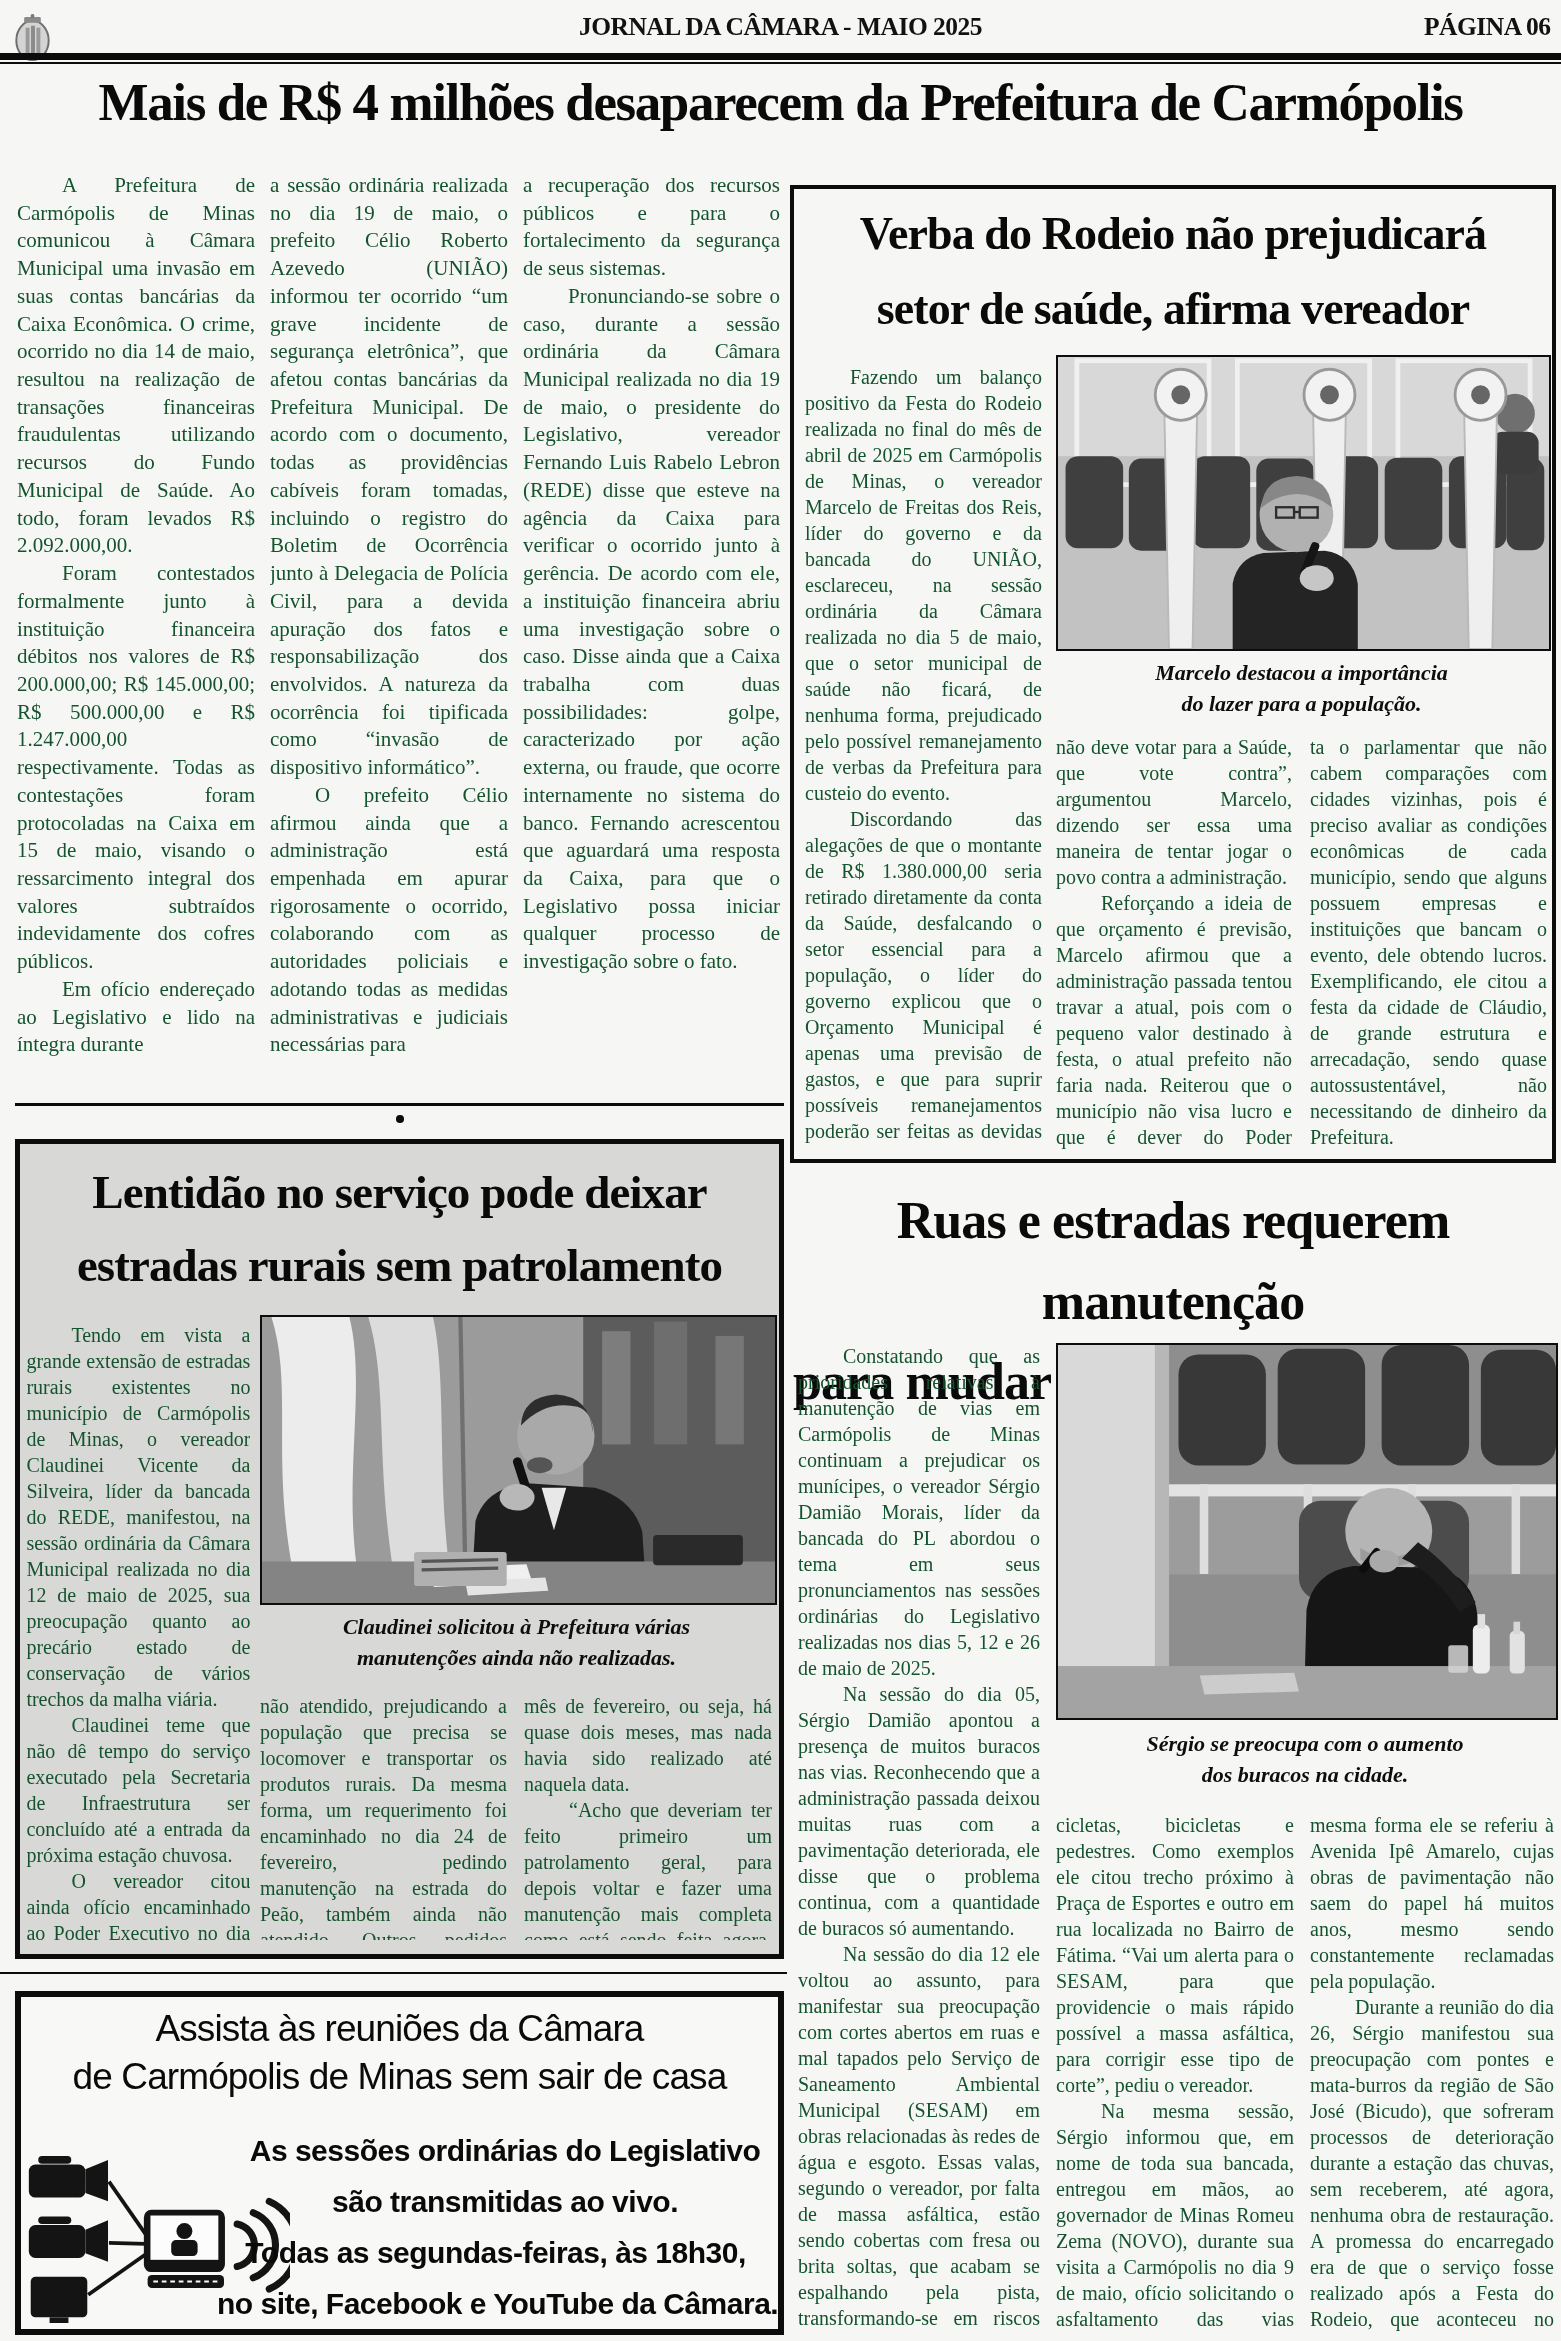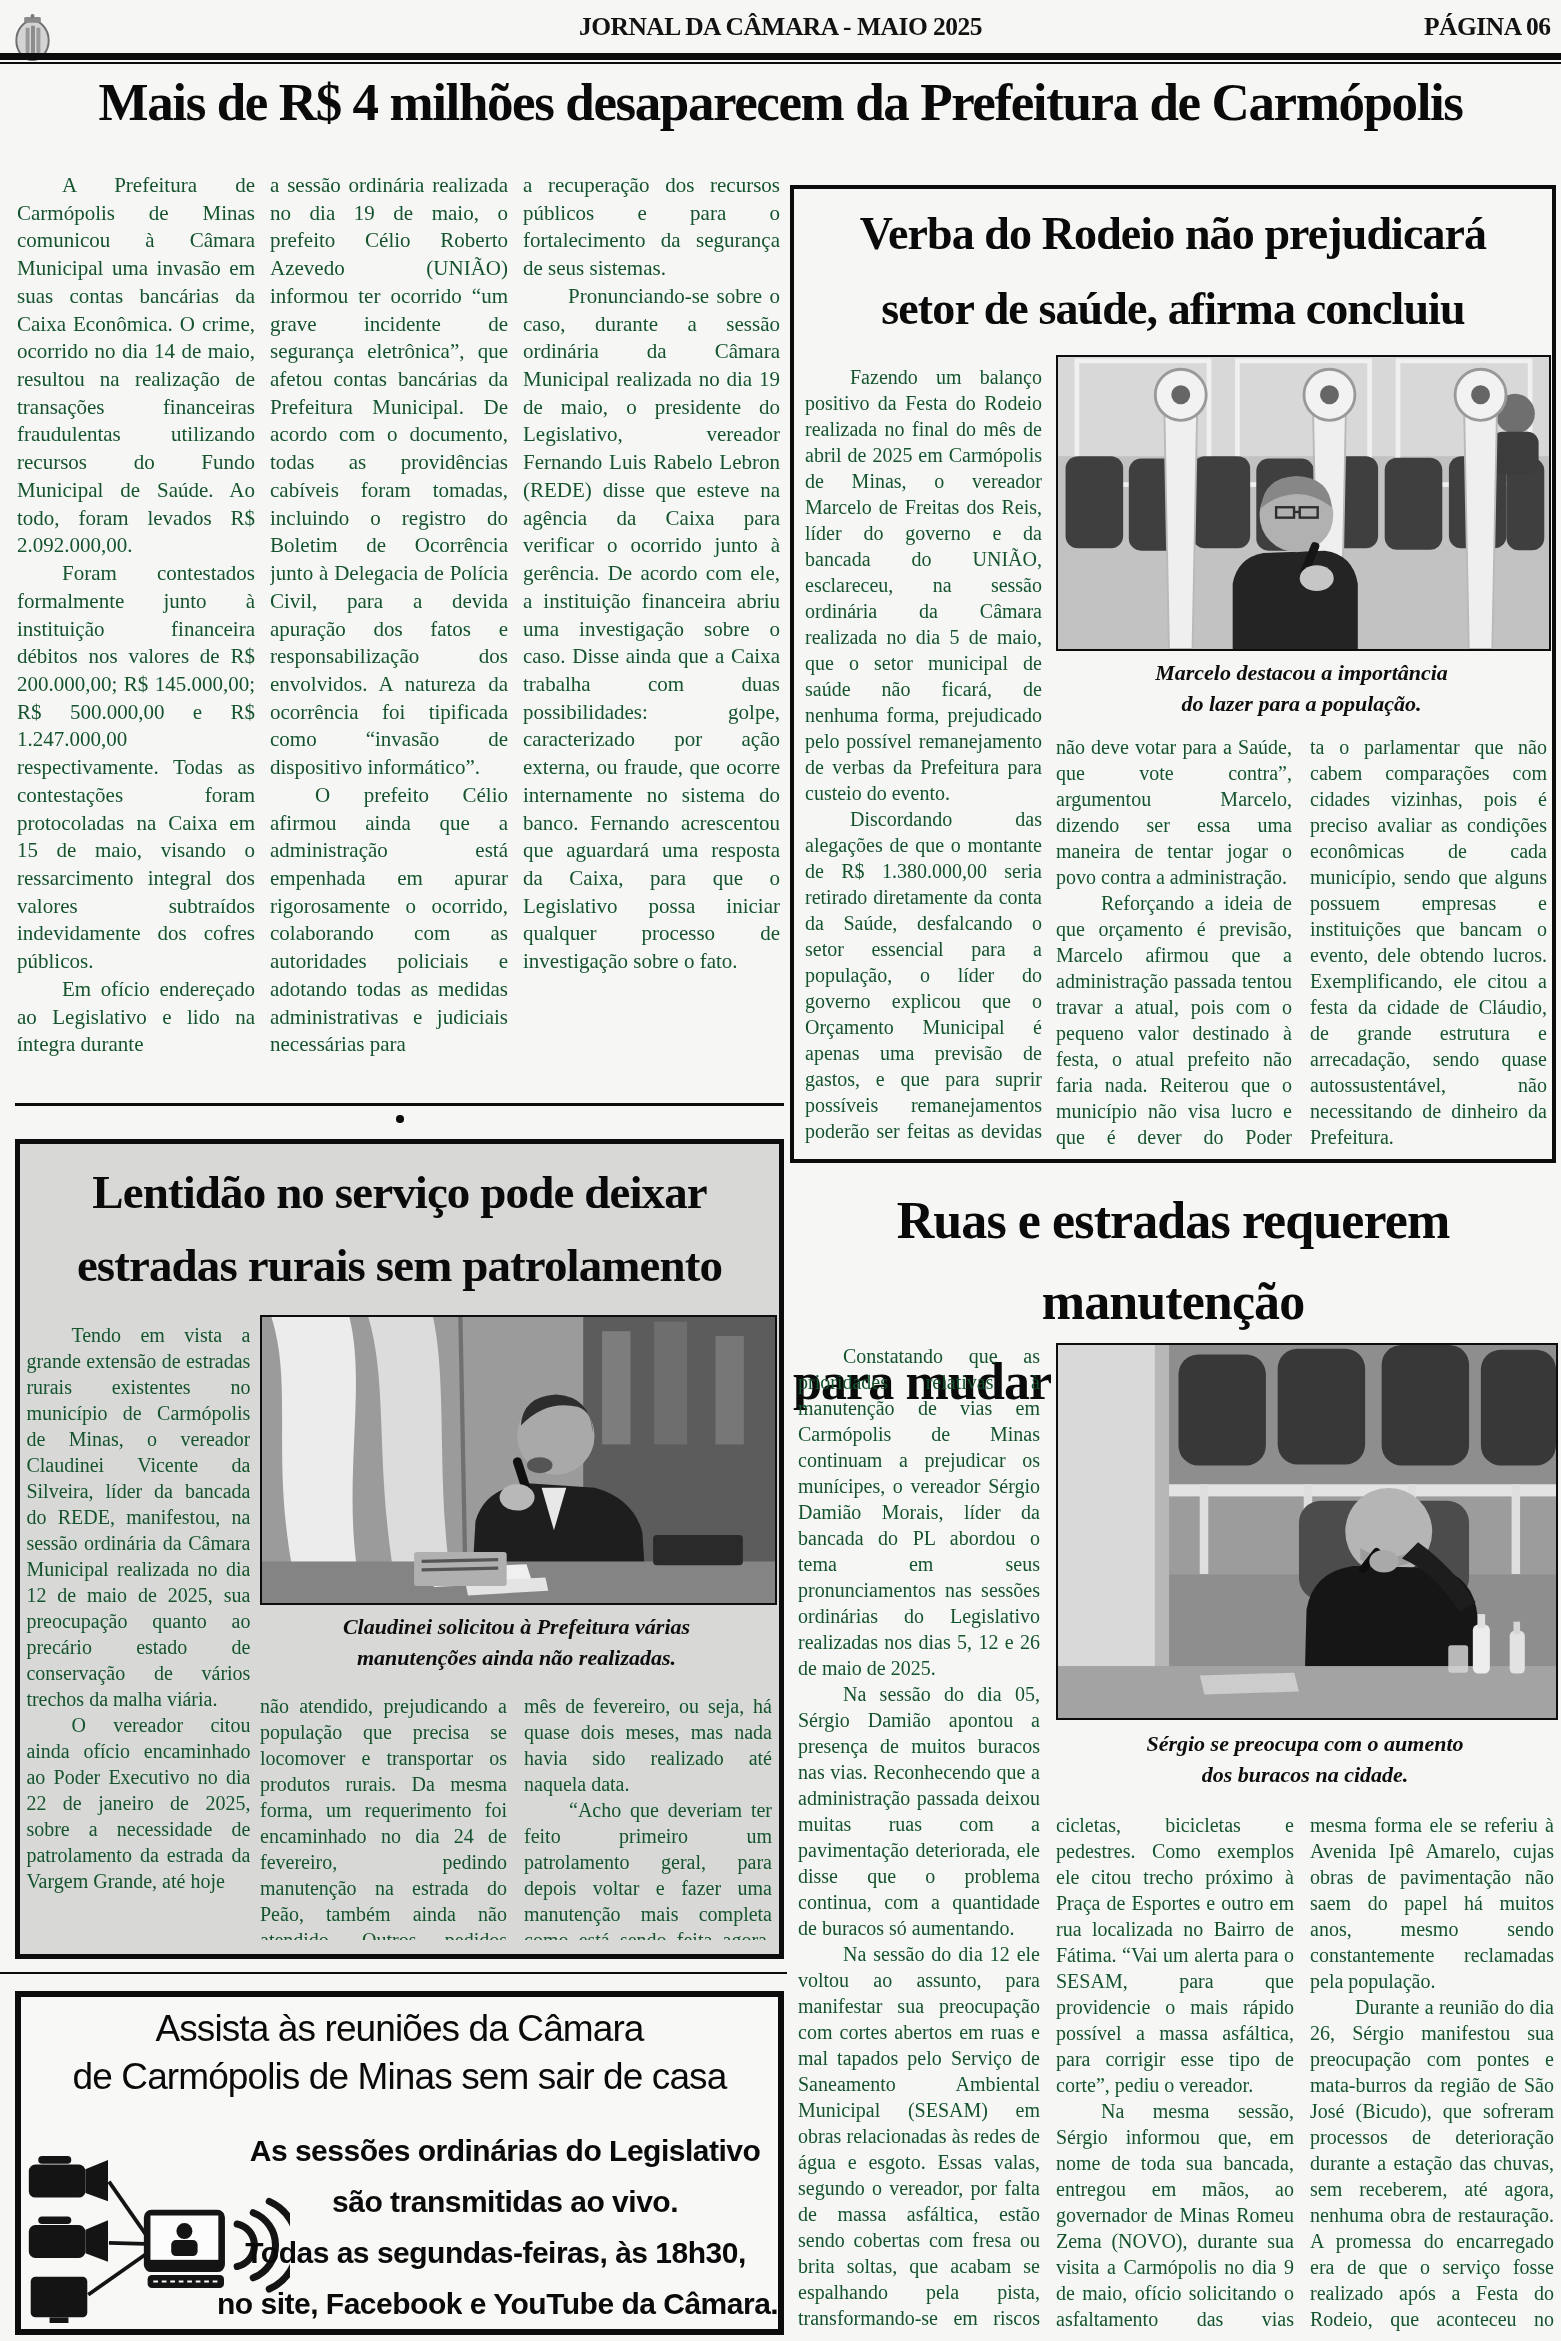--- a/index.html
+++ b/index.html
@@ -64,21 +64,21 @@
   <div class="col big" style="left:523px; top:172px; width:257px; height:923px;">
       <p class="flush">a recuperação dos recursos públicos e para o fortalecimento da segurança de seus sistemas.</p>
       <p>Pronunciando-se sobre o caso, durante a sessão ordinária da Câmara Municipal realizada no dia 19 de maio, o presidente do Legislativo, vereador Fernando Luis Rabelo Lebron (REDE) disse que esteve na agência da Caixa para verificar o ocorrido junto à gerência. De acordo com ele, a instituição financeira abriu uma investigação sobre o caso. Disse ainda que a Caixa trabalha com duas possibilidades: golpe, caracterizado por ação externa, ou fraude, que ocorre internamente no sistema do banco. Fernando acrescentou que aguardará uma resposta da Caixa, para que o Legislativo possa iniciar qualquer processo de investigação sobre o fato.</p>
     </div>
 
   <div class="rule" style="left:15px; top:1103px; width:769px; height:2.8px;"></div>
   <div class="dot" style="left:396px; top:1115px;"></div>
 
   <div class="frame-box" style="left:790px; top:185px; width:766px; height:978px;"></div>
   <div class="headline" style="left:795px; top:197px; width:756px; font-size:46px; line-height:1.62; letter-spacing:-0.9px;">Verba do Rodeio não prejudicará
-setor de saúde, afirma concluiu</div>
+setor de saúde, afirma vereador</div>
   <div class="col" style="left:805px; top:364px; width:237px; height:784px;">
       <p>Fazendo um balanço positivo da Festa do Rodeio realizada no final do mês de abril de 2025 em Carmópolis de Minas, o vereador Marcelo de Freitas dos Reis, líder do governo e da bancada do UNIÃO, esclareceu, na sessão ordinária da Câmara realizada no dia 5 de maio, que o setor municipal de saúde não ficará, de nenhuma forma, prejudicado pelo possível remanejamento de verbas da Prefeitura para custeio do evento.</p>
       <p>Discordando das alegações de que o montante de R$ 1.380.000,00 seria retirado diretamente da conta da Saúde, desfalcando o setor essencial para a população, o líder do governo explicou que o Orçamento Municipal é apenas uma previsão de gastos, e que para suprir possíveis remanejamentos poderão ser feitas as devidas suplementações legais. “Virá projeto para votação nesta Casa, com o objetivo de fazer a suplementação. O vereador que achar que</p>
     </div>
 
   <div class="photo" style="left:1056px; top:355px; width:491px; height:292px;">
     <svg viewBox="0 0 1040 618" preserveAspectRatio="none">
       <rect width="1040" height="618" fill="#c2c2c2"></rect>
       <rect width="1040" height="210" fill="#d8d8d8"></rect>
       <rect x="40" y="8" width="280" height="262" fill="none" stroke="#f0f0f0" stroke-width="10"></rect>
@@ -180,20 +180,21 @@
   <div class="col" style="left:1310px; top:1812px; width:244px; height:522px;">
       <p class="flush">mesma forma ele se referiu à Avenida Ipê Amarelo, cujas obras de pavimentação não saem do papel há muitos anos, mesmo sendo constantemente reclamadas pela população.</p>
       <p>Durante a reunião do dia 26, Sérgio manifestou sua preocupação com pontes e mata-burros da região de São José (Bicudo), que sofreram processos de deterioração durante a estação das chuvas, sem receberem, até agora, nenhuma obra de restauração. A promessa do encarregado era de que o serviço fosse realizado após a Festa do Rodeio, que aconteceu no final do mês de abril.</p>
     </div>
 
   <div class="frame-box gray-box" style="left:15px; top:1139px; width:769px; height:820px;"></div>
   <div class="headline" style="left:21px; top:1156px; width:757px; font-size:47px; line-height:1.55; letter-spacing:-0.9px;">Lentidão no serviço pode deixar
 estradas rurais sem patrolamento</div>
   <div class="col" style="left:26.4px; top:1322px; width:224px; height:618px;">
       <p>Tendo em vista a grande extensão de estradas rurais existentes no município de Carmópolis de Minas, o vereador Claudinei Vicente da Silveira, líder da bancada do REDE, manifestou, na sessão ordinária da Câmara Municipal realizada no dia 12 de maio de 2025, sua preocupação quanto ao precário estado de conservação de vários trechos da malha viária.</p>
+      <p>Claudinei teme que não dê tempo do serviço executado pela Secretaria de Infraestrutura ser concluído até a entrada da próxima estação chuvosa.</p>
       <p>O vereador citou ainda ofício encaminhado ao Poder Executivo no dia 22 de janeiro de 2025, sobre a necessidade de patrolamento da estrada da Vargem Grande, até hoje</p>
     </div>
 
   <div class="photo" style="left:260px; top:1315px; width:513px; height:286px;">
     <svg viewBox="0 0 1086 606" preserveAspectRatio="none">
       <rect width="1086" height="606" fill="#9b9b9b"></rect>
       <rect x="680" y="0" width="406" height="606" fill="#5c5c5c"></rect>
       <rect x="720" y="30" width="60" height="240" fill="#7d7d7d"></rect>
         <rect x="830" y="10" width="70" height="260" fill="#6e6e6e"></rect>
       <rect x="960" y="40" width="60" height="230" fill="#777777"></rect>

